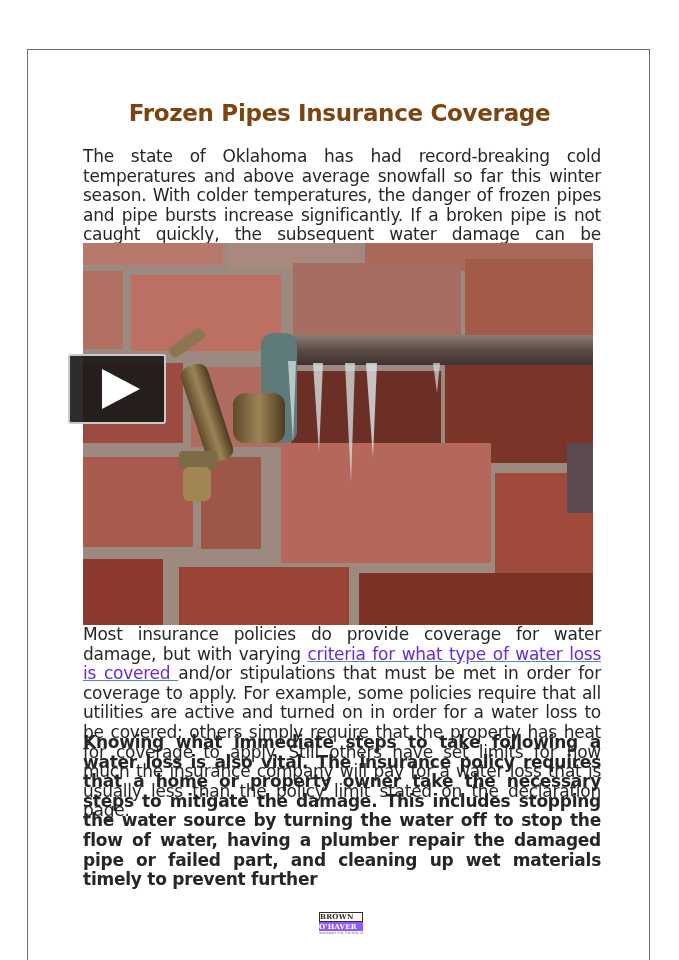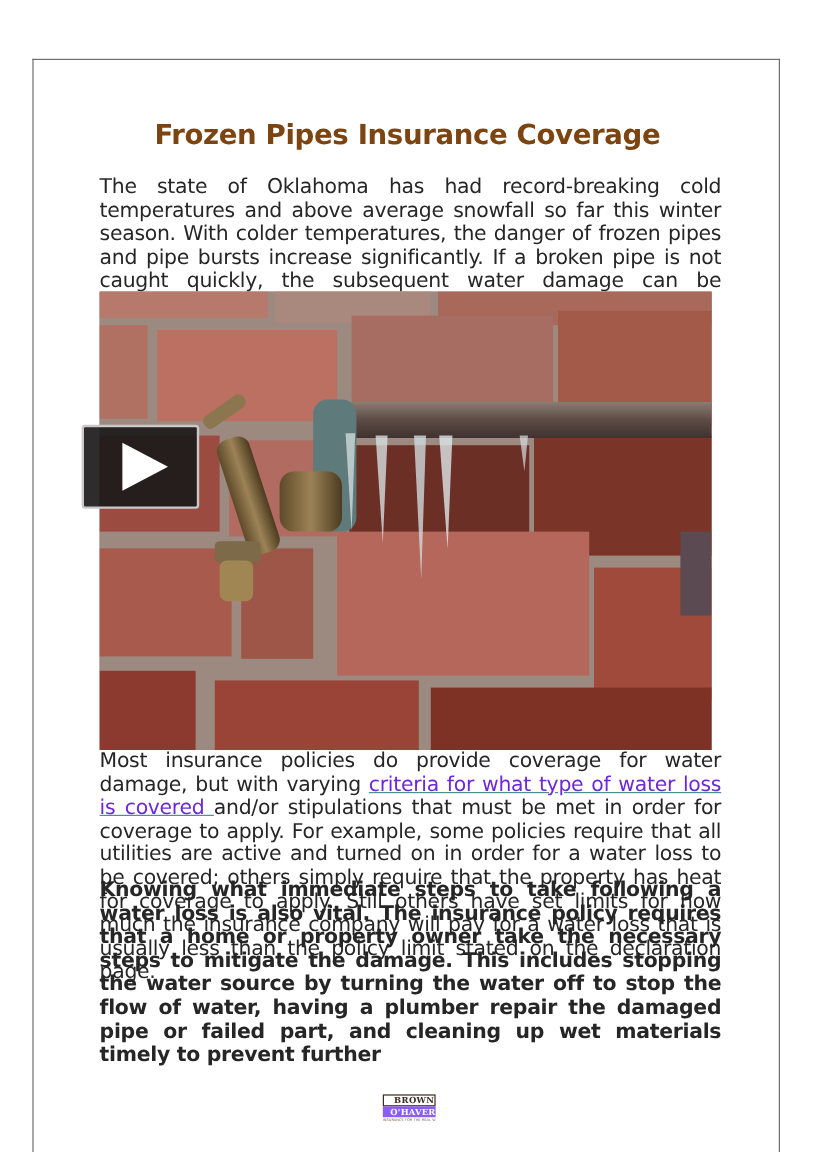--- a/index.html
+++ b/index.html
@@ -90,21 +90,21 @@
       border-top: 20px solid transparent;
       border-bottom: 20px solid transparent;
       border-left: 38px solid #ffffff;
     }
     .logo {
       position: absolute;
       left: 291px;
       top: 862px;
       width: 44px;
       height: 26px;
-      text-align: right;
+      text-align: left;
     }
     .logo .l1 {
       display: block;
       font-family: "DejaVu Serif", serif;
       font-weight: bold;
       font-size: 7px;
       line-height: 8px;
       color: #3b2a1e;
       border: 1px solid #3b2a1e;
       letter-spacing: 0.3px;

